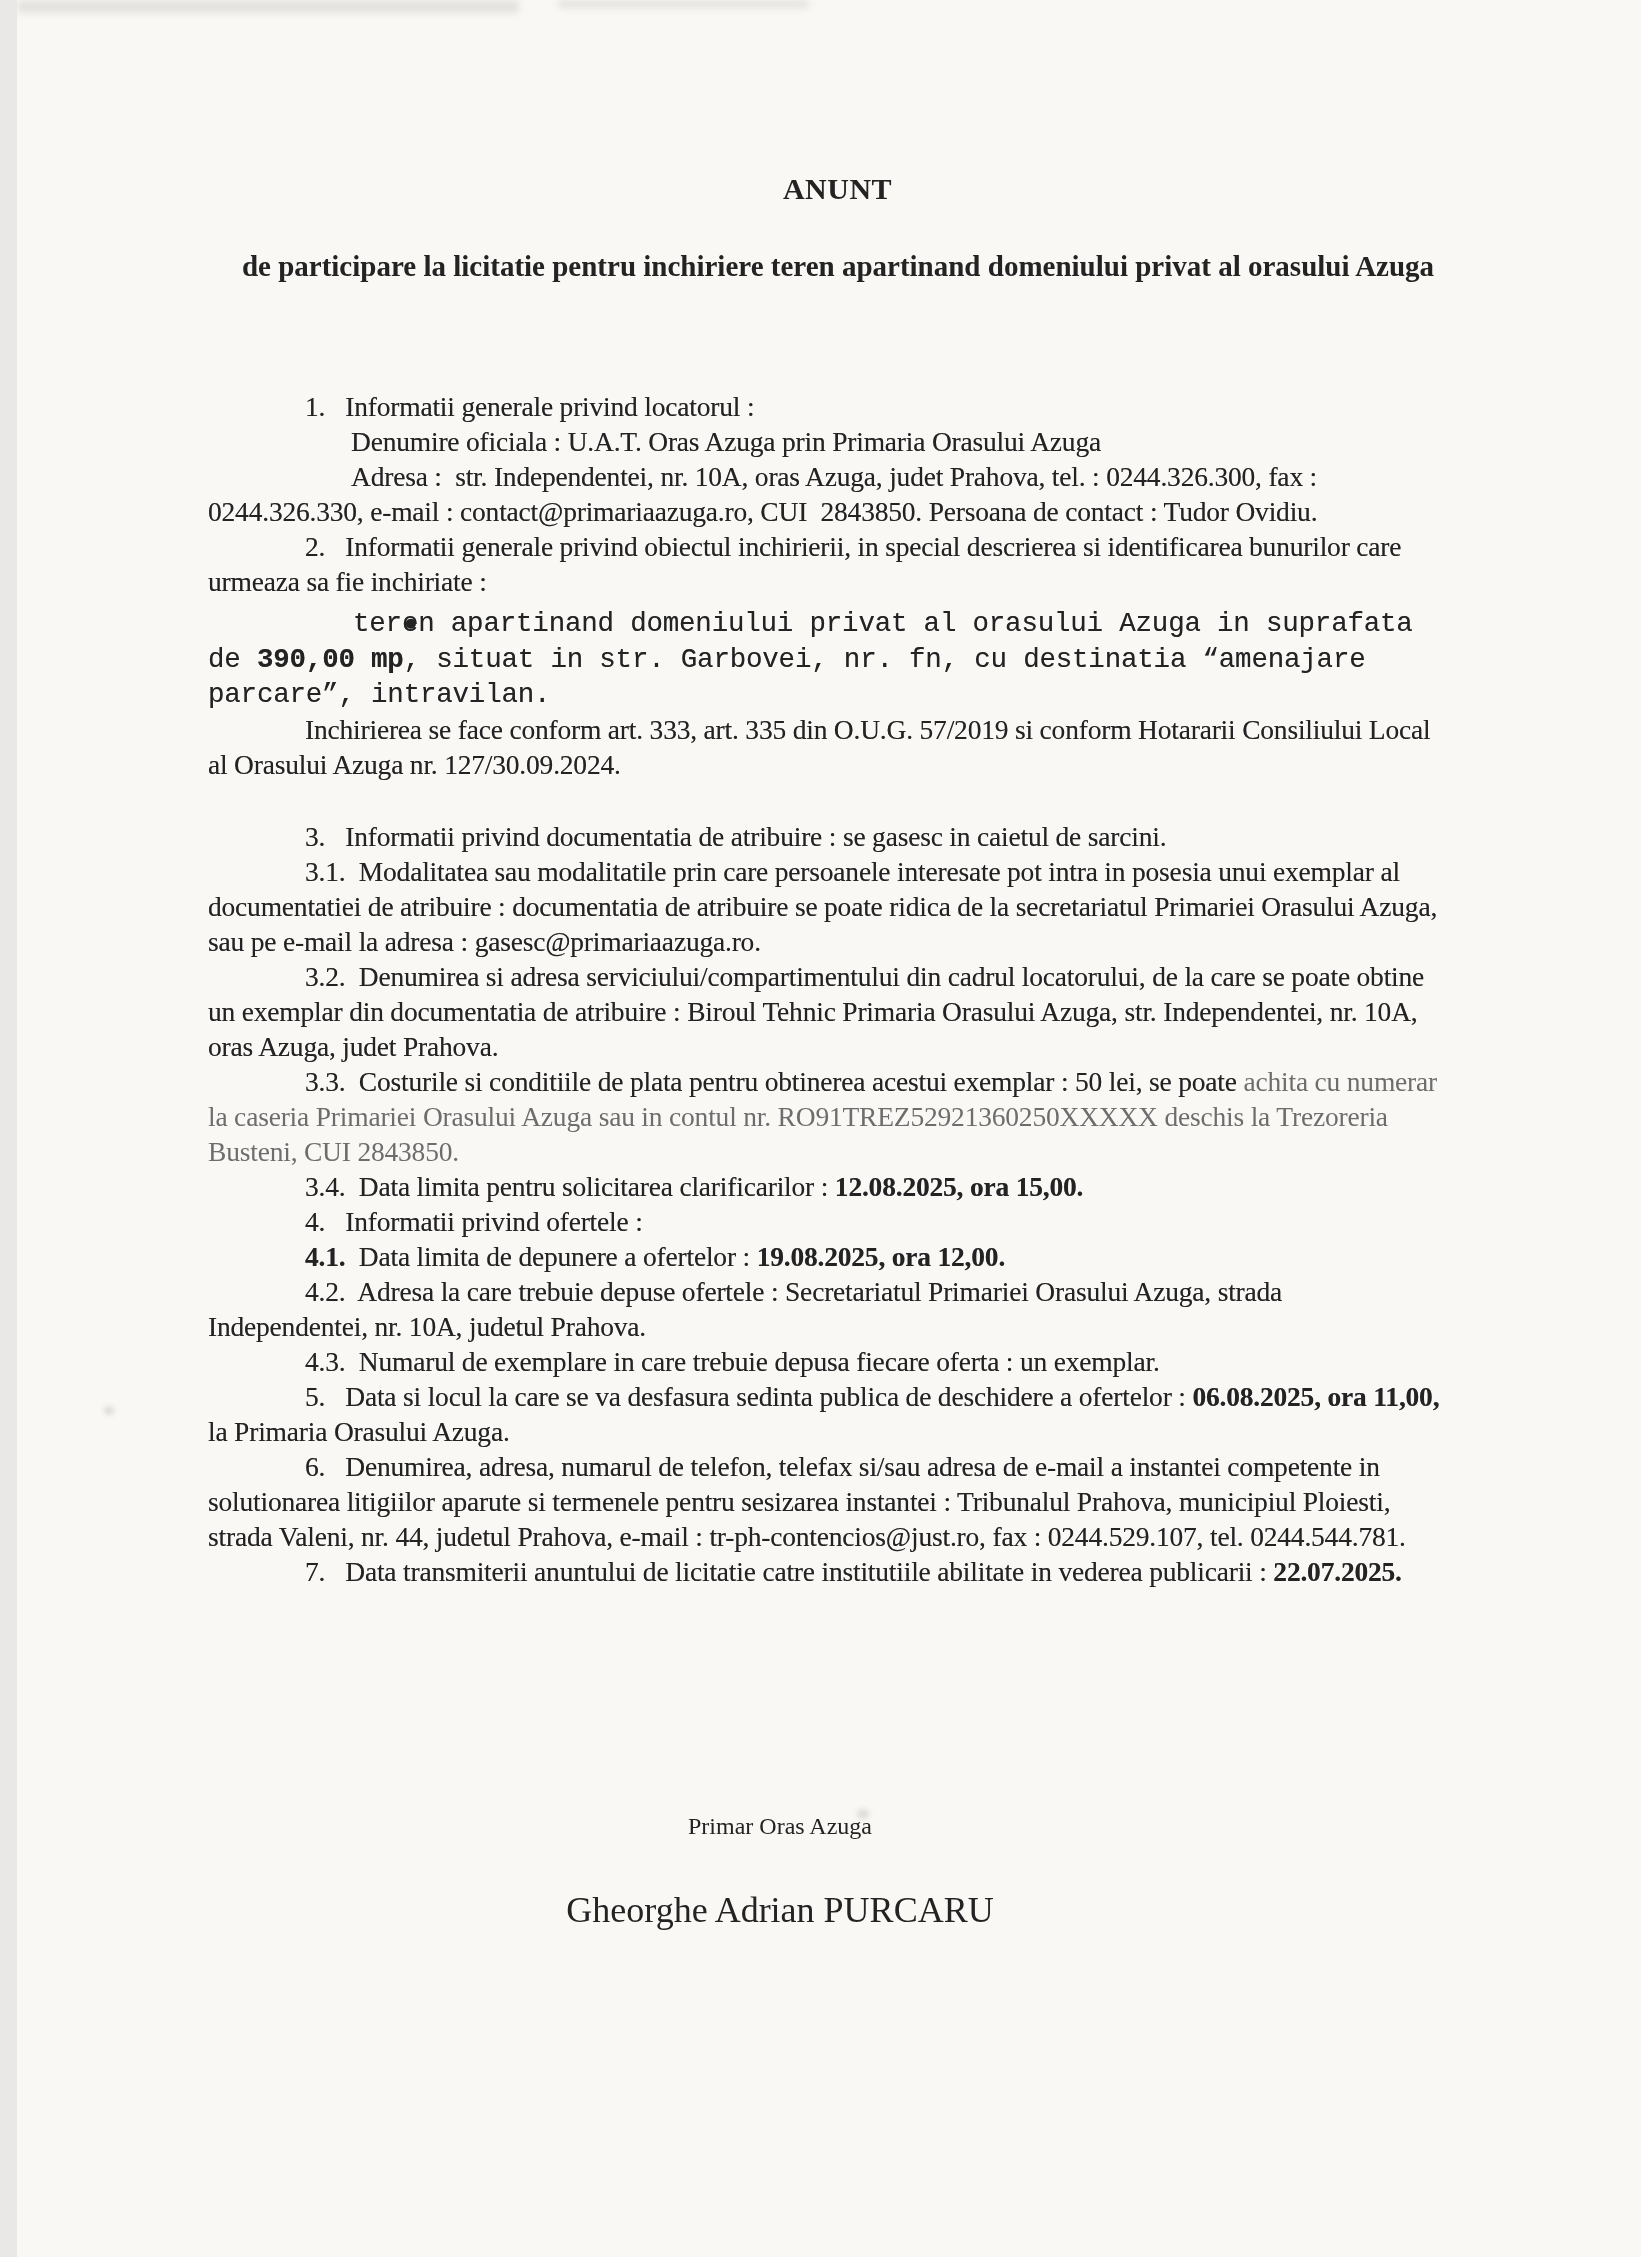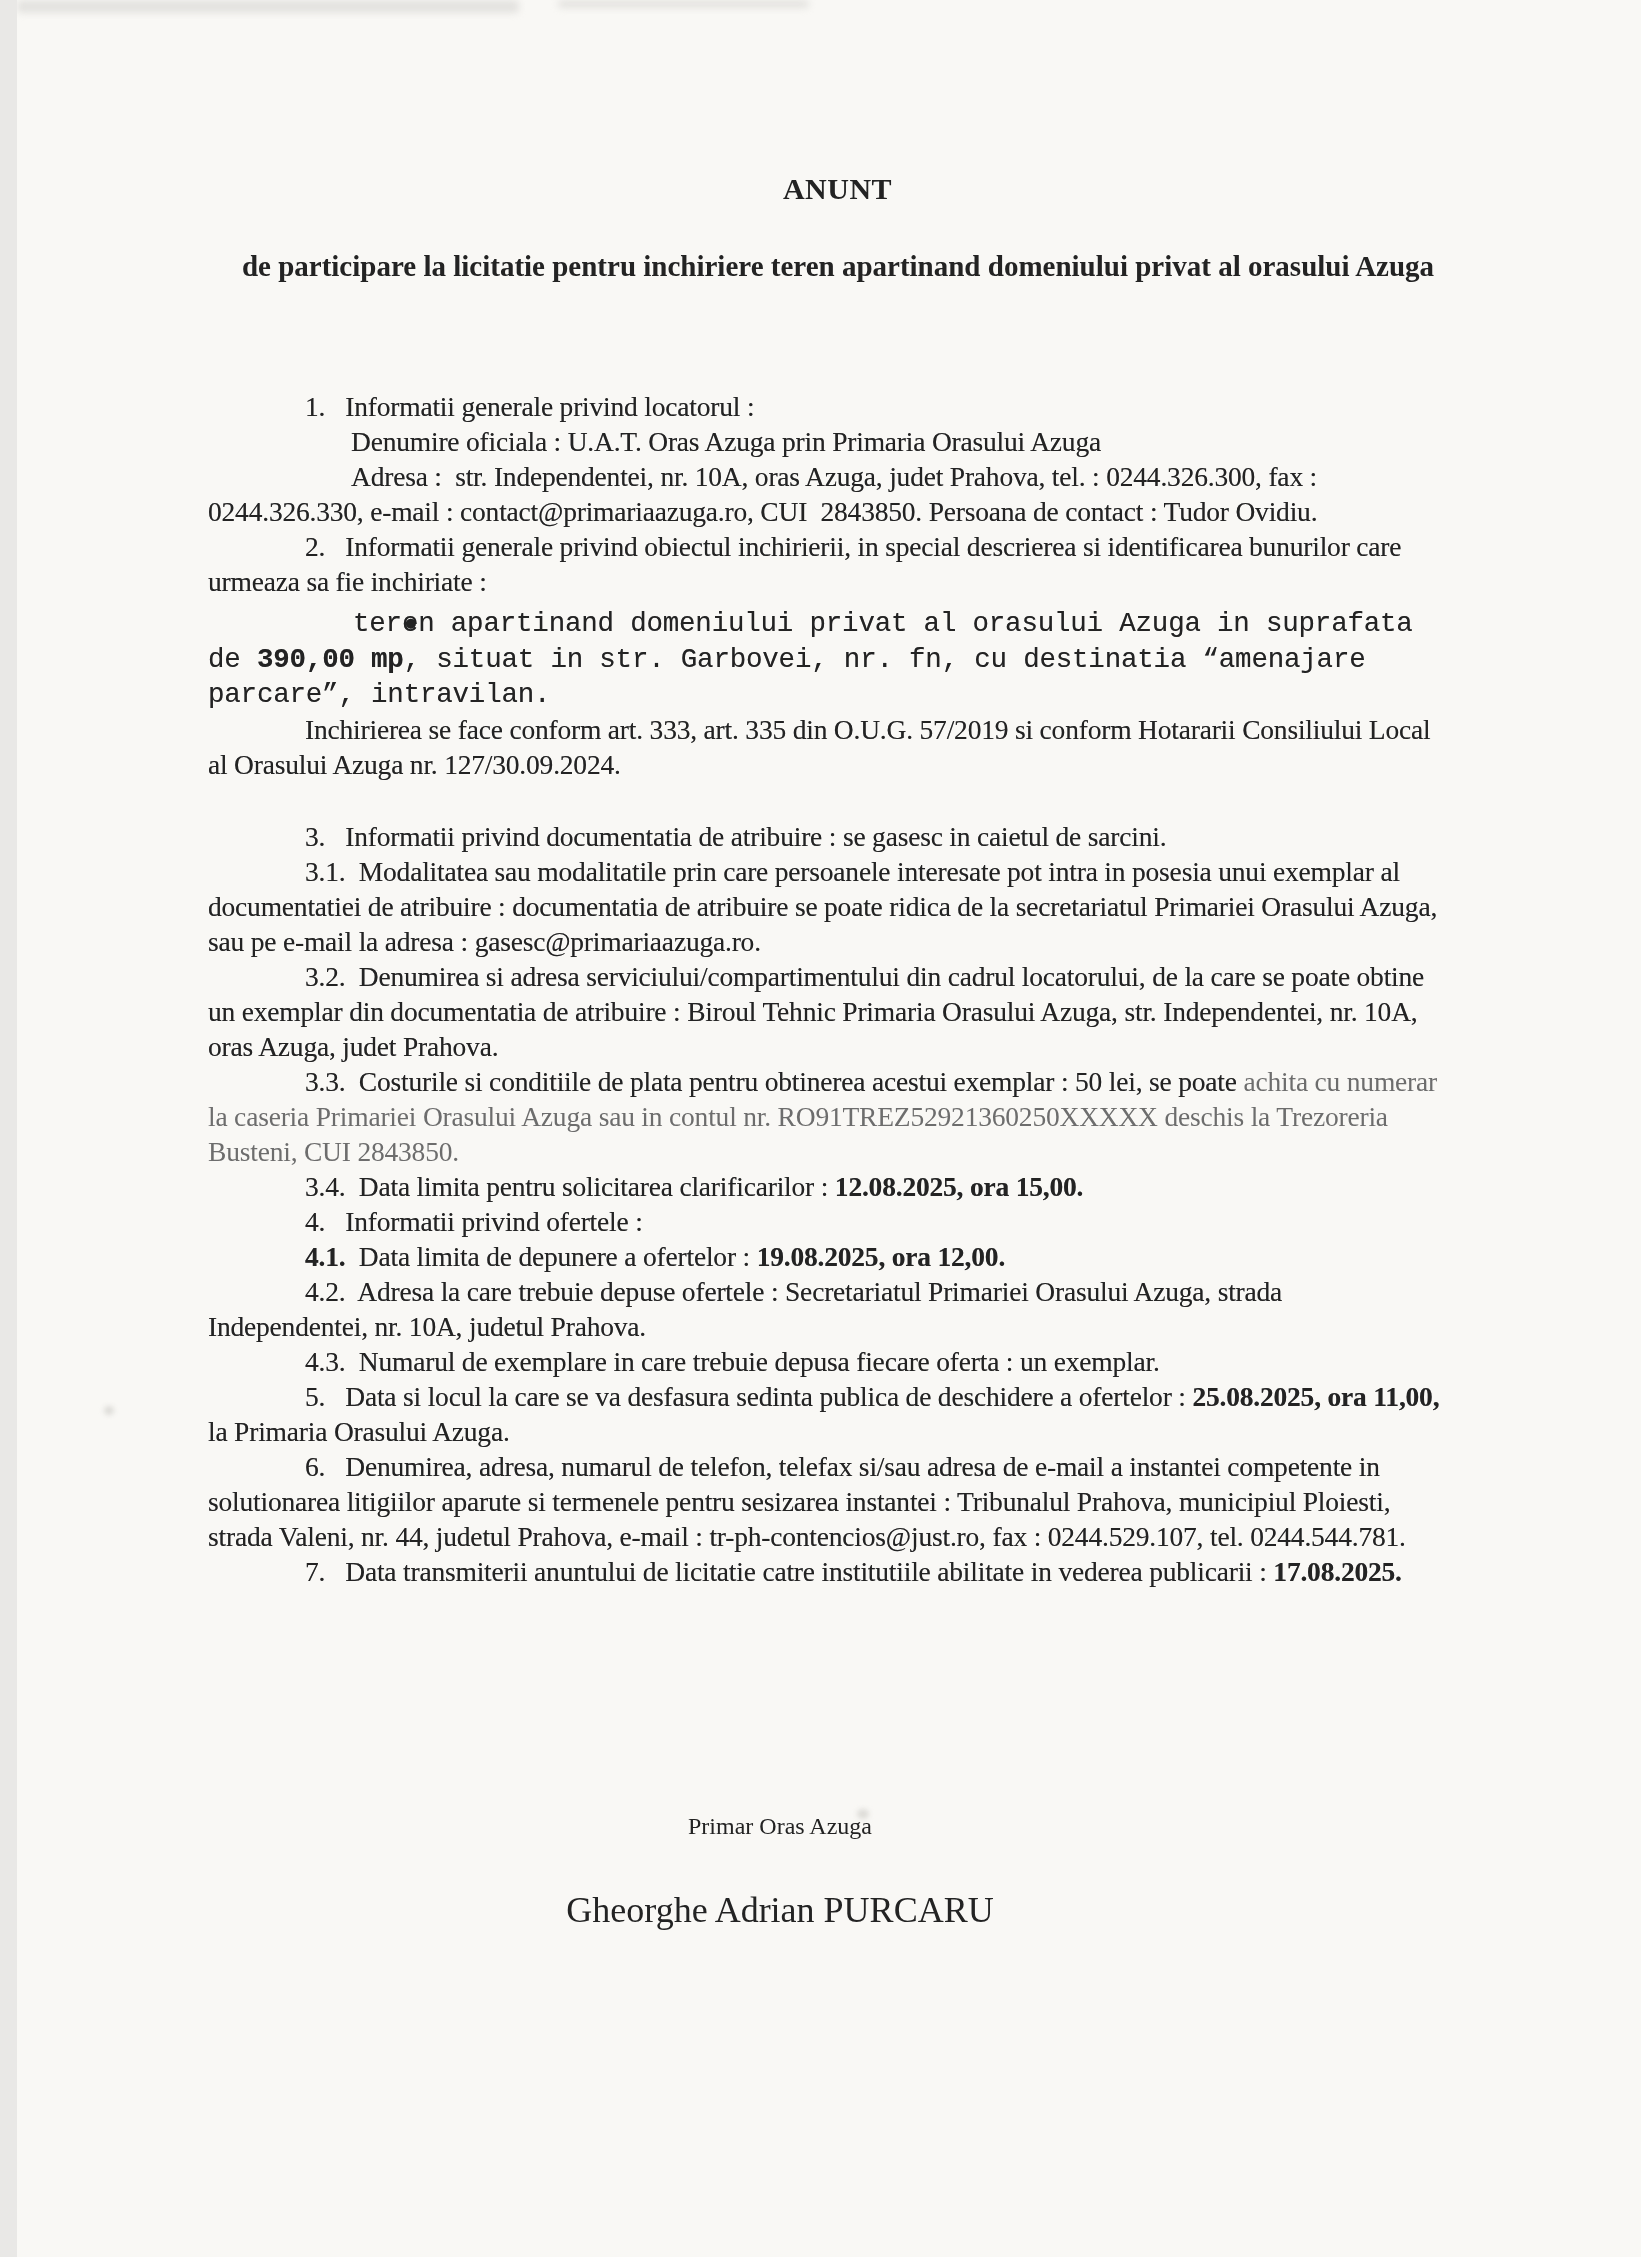--- a/index.html
+++ b/index.html
@@ -70,22 +70,22 @@
       <p class="para indent1"><span>Inchirierea se face conform art. 333, art. 335 din O.U.G. 57/2019 si conform Hotararii Consiliului Local al Orasului Azuga nr. 127/30.09.2024.</span></p>
       <p class="para indent1 gap-before"><span>3.&nbsp;&nbsp; Informatii privind documentatia de atribuire : se gasesc in caietul de sarcini.</span></p>
       <p class="para indent1"><span>3.1.&nbsp; Modalitatea sau modalitatile prin care persoanele interesate pot intra in posesia unui exemplar al documentatiei de atribuire : documentatia de atribuire se poate ridica de la secretariatul Primariei Orasului Azuga, sau pe e-mail la adresa : </span><span class="underline">gasesc@primariaazuga.ro.</span></p>
       <p class="para indent1"><span>3.2.&nbsp; Denumirea si adresa serviciului/compartimentului din cadrul locatorului, de la care se poate obtine un exemplar din documentatia de atribuire : Biroul Tehnic Primaria Orasului Azuga, str. Independentei, nr. 10A, oras Azuga, judet Prahova.</span></p>
       <p class="para indent1"><span>3.3.&nbsp; Costurile si conditiile de plata pentru obtinerea acestui exemplar : 50 lei, se poate </span><span class="light">achita cu numerar la caseria Primariei Orasului Azuga sau in contul nr. RO91TREZ52921360250XXXXX deschis la Trezoreria Busteni, CUI 2843850.</span></p>
       <p class="para indent1"><span>3.4.&nbsp; Data limita pentru solicitarea clarificarilor : </span><span class="bold">12.08.2025, ora 15,00.</span></p>
       <p class="para indent1"><span>4.&nbsp;&nbsp; Informatii privind ofertele :</span></p>
       <p class="para indent1"><span class="bold">4.1.</span><span>&nbsp; Data limita de depunere a ofertelor : </span><span class="bold">19.08.2025, ora 12,00.</span></p>
       <p class="para indent1"><span>4.2.&nbsp; Adresa la care trebuie depuse ofertele : Secretariatul Primariei Orasului Azuga, strada Independentei, nr. 10A, judetul Prahova.</span></p>
       <p class="para indent1"><span>4.3.&nbsp; Numarul de exemplare in care trebuie depusa fiecare oferta : un exemplar.</span></p>
-      <p class="para indent1"><span>5.&nbsp;&nbsp; Data si locul la care se va desfasura sedinta publica de deschidere a ofertelor : </span><span class="bold">25.08.2025, ora 11,00,</span><span> la Primaria Orasului Azuga.</span></p>
+      <p class="para indent1"><span>5.&nbsp;&nbsp; Data si locul la care se va desfasura sedinta publica de deschidere a ofertelor : </span><span class="bold">06.08.2025, ora 11,00,</span><span> la Primaria Orasului Azuga.</span></p>
       <p class="para indent1"><span>6.&nbsp;&nbsp; Denumirea, adresa, numarul de telefon, telefax si/sau adresa de e-mail a instantei competente in solutionarea litigiilor aparute si termenele pentru sesizarea instantei : Tribunalul Prahova, municipiul Ploiesti, strada Valeni, nr. 44, judetul Prahova, e-mail : </span><span class="underline">tr-ph-contencios@just.ro</span><span>, fax : 0244.529.107, tel. 0244.544.781.</span></p>
-      <p class="para indent1"><span>7.&nbsp;&nbsp; Data transmiterii anuntului de licitatie catre institutiile abilitate in vederea publicarii : </span><span class="bold">17.08.2025.</span></p>
+      <p class="para indent1"><span>7.&nbsp;&nbsp; Data transmiterii anuntului de licitatie catre institutiile abilitate in vederea publicarii : </span><span class="bold">22.07.2025.</span></p>
     </div>
 
   <div class="sig-role">Primar Oras Azuga</div>
   <div class="sig-name">Gheorghe Adrian PURCARU</div>
 
 </div>
 
 
 </body></html>

